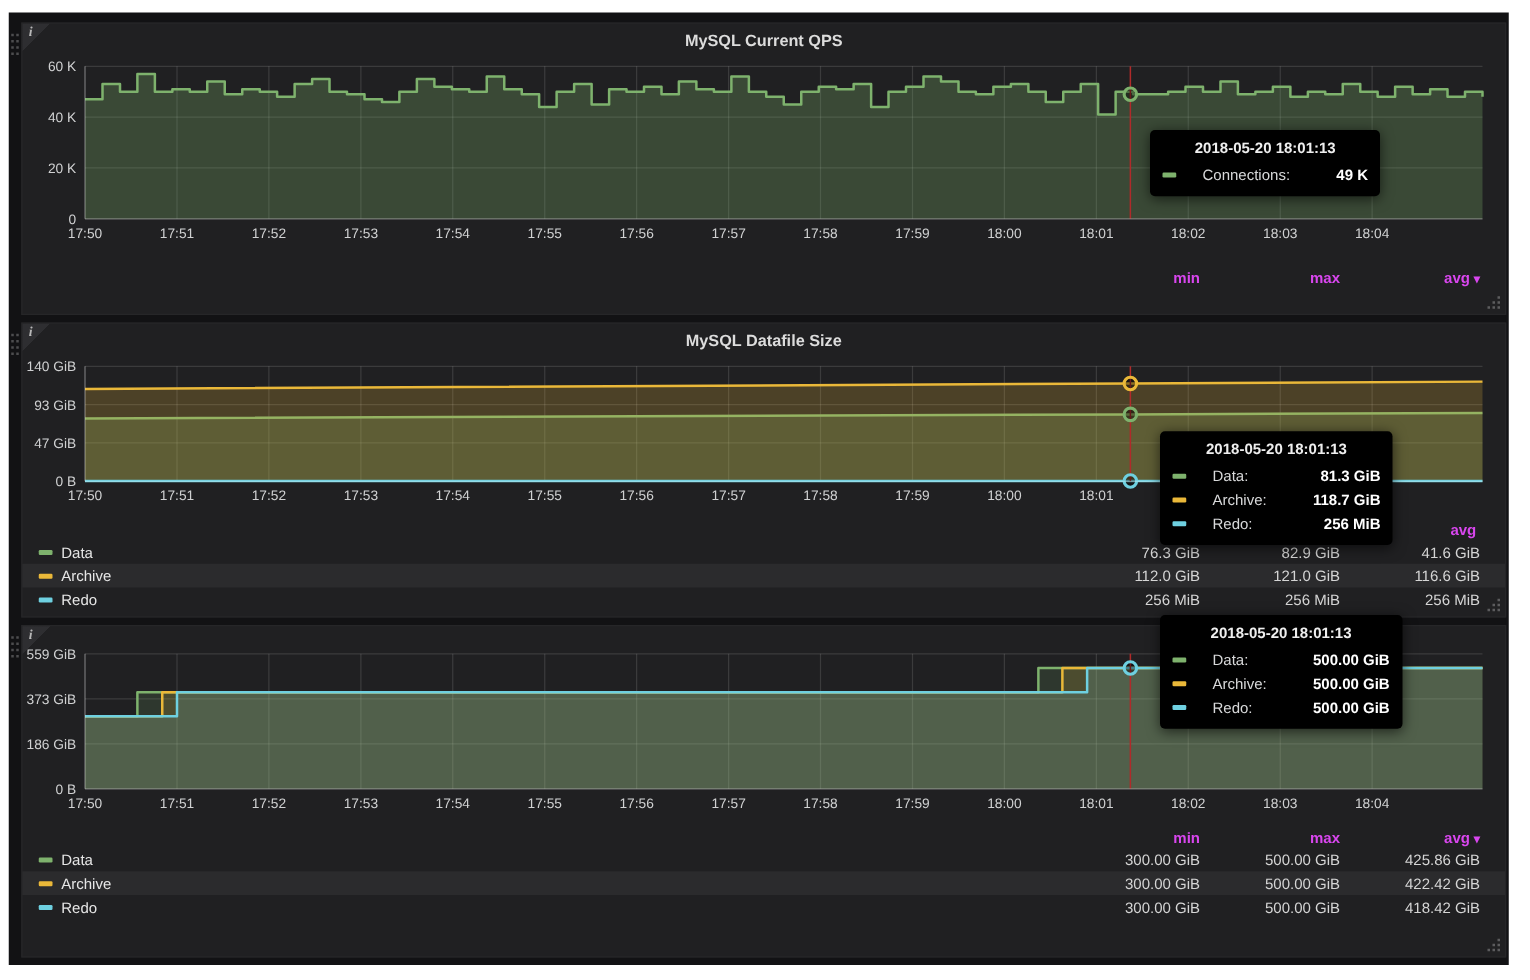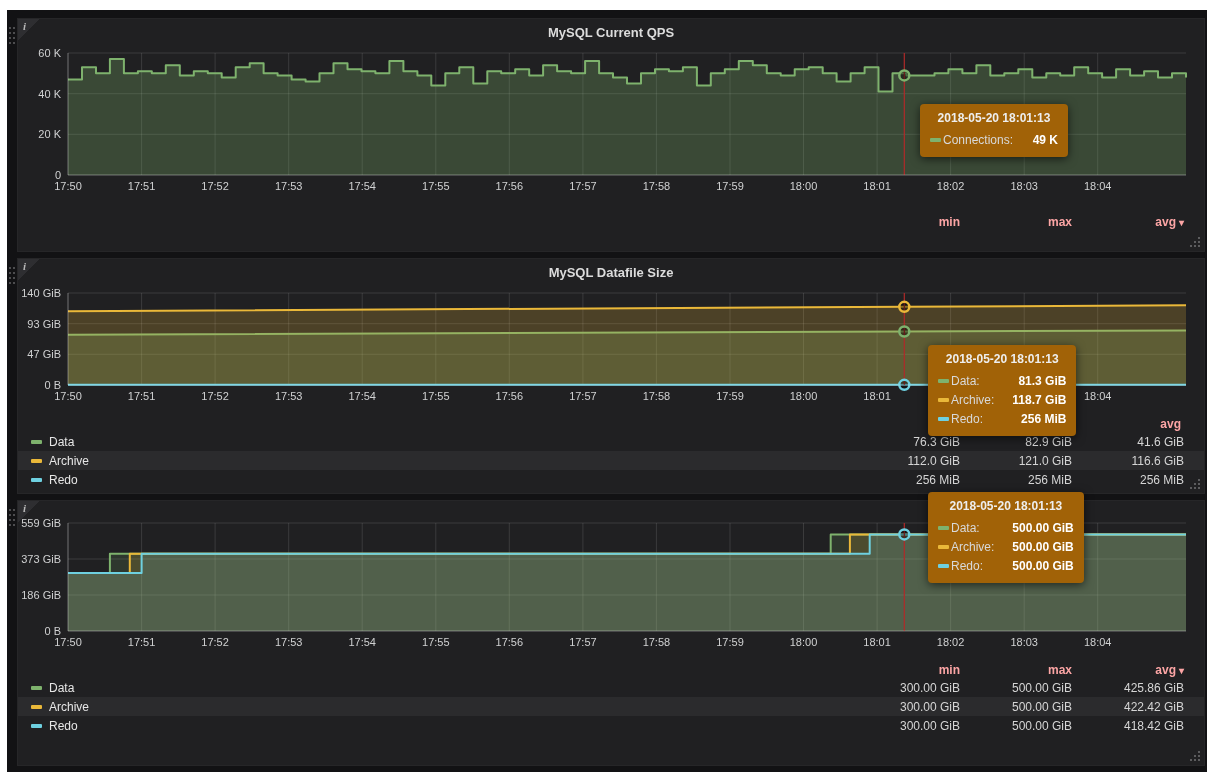--- a/index.html
+++ b/index.html
@@ -17,30 +17,30 @@
     box-shadow:0 5px #4d4d4f,0 10px #4d4d4f,0 15px #4d4d4f,4px 0 #4d4d4f,4px 5px #4d4d4f,4px 10px #4d4d4f,4px 15px #4d4d4f;}
   .resize-grip{position:absolute;right:4px;bottom:4px;width:12px;height:12px;cursor:nwse-resize;}
   .resize-grip::before{content:"";position:absolute;right:0;bottom:0;width:2px;height:2px;background:#5c5c5e;
     box-shadow:-4px 0 #5c5c5e,-8px 0 #5c5c5e,0 -4px #5c5c5e,-4px -4px #5c5c5e,0 -8px #5c5c5e;}
   .legend{margin-top:16px;}
   .legend.compact{margin-top:8px;}
   .legend-grid{display:grid;grid-template-columns:1fr 112px 112px 112px;padding:0 20px 0 13px;align-items:center;}
   .legend-head{height:17px;}
   .legend-row{height:19px;}
   .legend-row.stripe{background:rgba(255,255,255,0.05);}
-  .lh{text-align:right;color:#fca5a5;font-size:12px;font-weight:bold;cursor:pointer;}
+  .lh{text-align:right;color:#d946ef;font-size:12px;font-weight:bold;cursor:pointer;}
   .lh .arrow{font-style:normal;margin-left:3px;font-size:10px;}
   .lh .lh-t{font-style:normal;margin-left:16px;}
   .series{display:flex;align-items:center;gap:7px;min-width:0;}
   .swatch{display:inline-block;width:11px;height:4px;border-radius:1px;flex:none;}
   .sname{font-style:normal;color:#e6e6e6;font-size:12px;cursor:pointer;}
   .val{text-align:right;color:#d5d5d5;font-size:12px;}
-  .tooltip{position:absolute;z-index:10;background:#a16207;border-radius:4px;padding:7px 10px 8px 10px;box-shadow:0 2px 10px rgba(0,0,0,0.6);pointer-events:none;min-width:128px;}
+  .tooltip{position:absolute;z-index:10;background:#000000;border-radius:4px;padding:7px 10px 8px 10px;box-shadow:0 2px 10px rgba(0,0,0,0.6);pointer-events:none;min-width:128px;}
   .tt-time{text-align:center;font-size:12px;font-weight:bold;color:#eeeeee;margin-bottom:5px;white-space:nowrap;}
-  .tt-row{display:flex;align-items:center;gap:2px;height:19px;white-space:nowrap;}
+  .tt-row{display:flex;align-items:center;gap:21px;height:19px;white-space:nowrap;}
   .tt-label{font-size:12px;color:#d8d9da;}
   .tt-val{font-size:12px;font-weight:bold;color:#ffffff;margin-left:auto;padding-left:16px;}
 </style>
 </head>
 <body>
 
 <div class="dashboard">
 
   <section class="panel" style="height:234px">
     <div class="drag-dots"></div>

